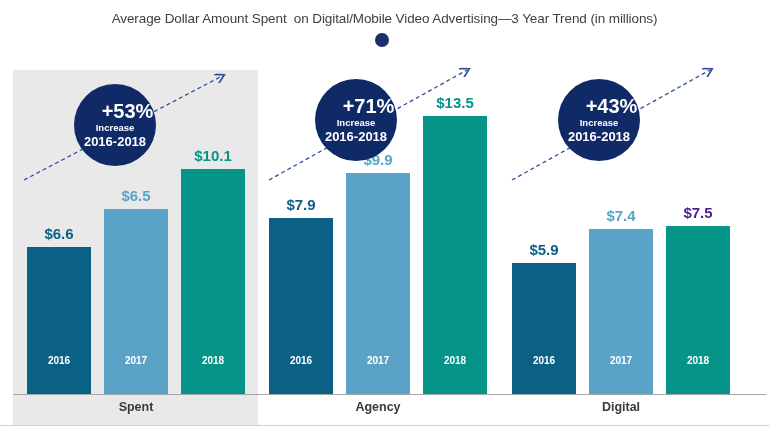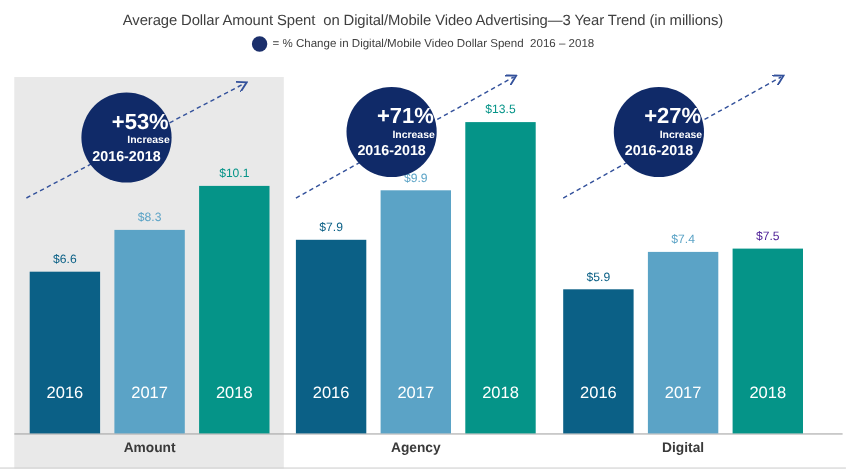--- a/index.html
+++ b/index.html
@@ -108,36 +108,36 @@
   .bar-slot {
     width: 64px;
     position: relative;
     display: flex;
     flex-direction: column;
     align-items: center;
     justify-content: flex-end;
     height: 100%;
   }
   .bar-value {
-    font-size: 11px;
-    font-weight: normal;
+    font-size: 15px;
+    font-weight: bold;
     margin-bottom: 5px;
     white-space: nowrap;
   }
   .bar-rect {
     width: 64px;
     position: relative;
     display: flex;
     align-items: flex-end;
     justify-content: center;
   }
   .bar-year {
     color: #ffffff;
-    font-size: 15px;
-    font-weight: normal;
+    font-size: 10px;
+    font-weight: bold;
     margin-bottom: 28px;
     white-space: nowrap;
   }
   .group-label {
     position: absolute;
     left: 0;
     top: 338px;
     width: 100%;
     text-align: center;
     font-size: 12.5px;
@@ -165,21 +165,20 @@
     font-weight: bold;
     line-height: 1.05;
     white-space: nowrap;
     margin-left: 25px;
   }
   .badge-word {
     font-size: 9.5px;
     font-weight: bold;
     line-height: 1.25;
     white-space: nowrap;
-    padding-left: 40px;
   }
   .badge-years {
     font-size: 13px;
     font-weight: bold;
     line-height: 1.2;
     white-space: nowrap;
   }
   .arrow-svg {
     position: absolute;
     z-index: 2;
@@ -188,21 +187,20 @@
 </style>
 </head>
 <body>
 
 <div id="chart-root">
 
   <div class="chart-title">Average Dollar Amount Spent  on Digital/Mobile Video Advertising—3 Year Trend (in millions)</div>
 
   <div class="legend-row">
     <span class="legend-dot"></span>
-    <span class="legend-text">= % Change in Digital/Mobile Video Dollar Spend  2016 – 2018</span>
   </div>
 
   <div class="plot">
 
     <div class="highlight-panel"></div>
     <div class="baseline"></div>
     <div class="bottom-rule"></div>
 
     <div class="group" style="left:27px; width:218px;">
 
@@ -222,34 +220,34 @@
       </div>
 
       <div class="bars">
         <div class="bar-slot">
           <span class="bar-value" style="color:#0b6086;">$6.6</span>
           <div class="bar-rect" style="height:147px; background:#0b6086;">
             <span class="bar-year">2016</span>
           </div>
         </div>
         <div class="bar-slot">
-          <span class="bar-value" style="color:#5ba3c6;">$8.3</span>
+          <span class="bar-value" style="color:#5ba3c6;">$6.5</span>
           <div class="bar-rect" style="height:185px; background:#5ba3c6;">
             <span class="bar-year">2017</span>
           </div>
         </div>
         <div class="bar-slot">
           <span class="bar-value" style="color:#059488;">$10.1</span>
           <div class="bar-rect" style="height:225px; background:#059488;">
             <span class="bar-year">2018</span>
           </div>
         </div>
       </div>
 
-      <div class="group-label">Amount</div>
+      <div class="group-label">Spent</div>
     </div>
 
     <div class="group" style="left:269px; width:218px;">
 
       <svg class="arrow-svg" style="left:-2px; top:0px;" width="230" height="125" viewBox="0 0 230 125">
         <defs>
           <marker id="ah2" markerWidth="8" markerHeight="8" refX="5" refY="4" orient="auto">
             <path d="M0,0 L7,4 L0,8" fill="none" stroke="#33519b" stroke-width="1.3"></path>
           </marker>
         </defs>
@@ -291,21 +289,21 @@
       <svg class="arrow-svg" style="left:-2px; top:0px;" width="230" height="125" viewBox="0 0 230 125">
         <defs>
           <marker id="ah3" markerWidth="8" markerHeight="8" refX="5" refY="4" orient="auto">
             <path d="M0,0 L7,4 L0,8" fill="none" stroke="#33519b" stroke-width="1.3"></path>
           </marker>
         </defs>
         <line x1="2" y1="118" x2="200" y2="8" stroke="#33519b" stroke-width="1.3" stroke-dasharray="4,3" marker-end="url(#ah3)"></line>
       </svg>
 
       <div class="badge" style="left:46px; top:17px;">
-        <span class="badge-pct">+27%</span>
+        <span class="badge-pct">+43%</span>
         <span class="badge-word">Increase</span>
         <span class="badge-years">2016-2018</span>
       </div>
 
       <div class="bars">
         <div class="bar-slot">
           <span class="bar-value" style="color:#0b6086;">$5.9</span>
           <div class="bar-rect" style="height:131px; background:#0b6086;">
             <span class="bar-year">2016</span>
           </div>

